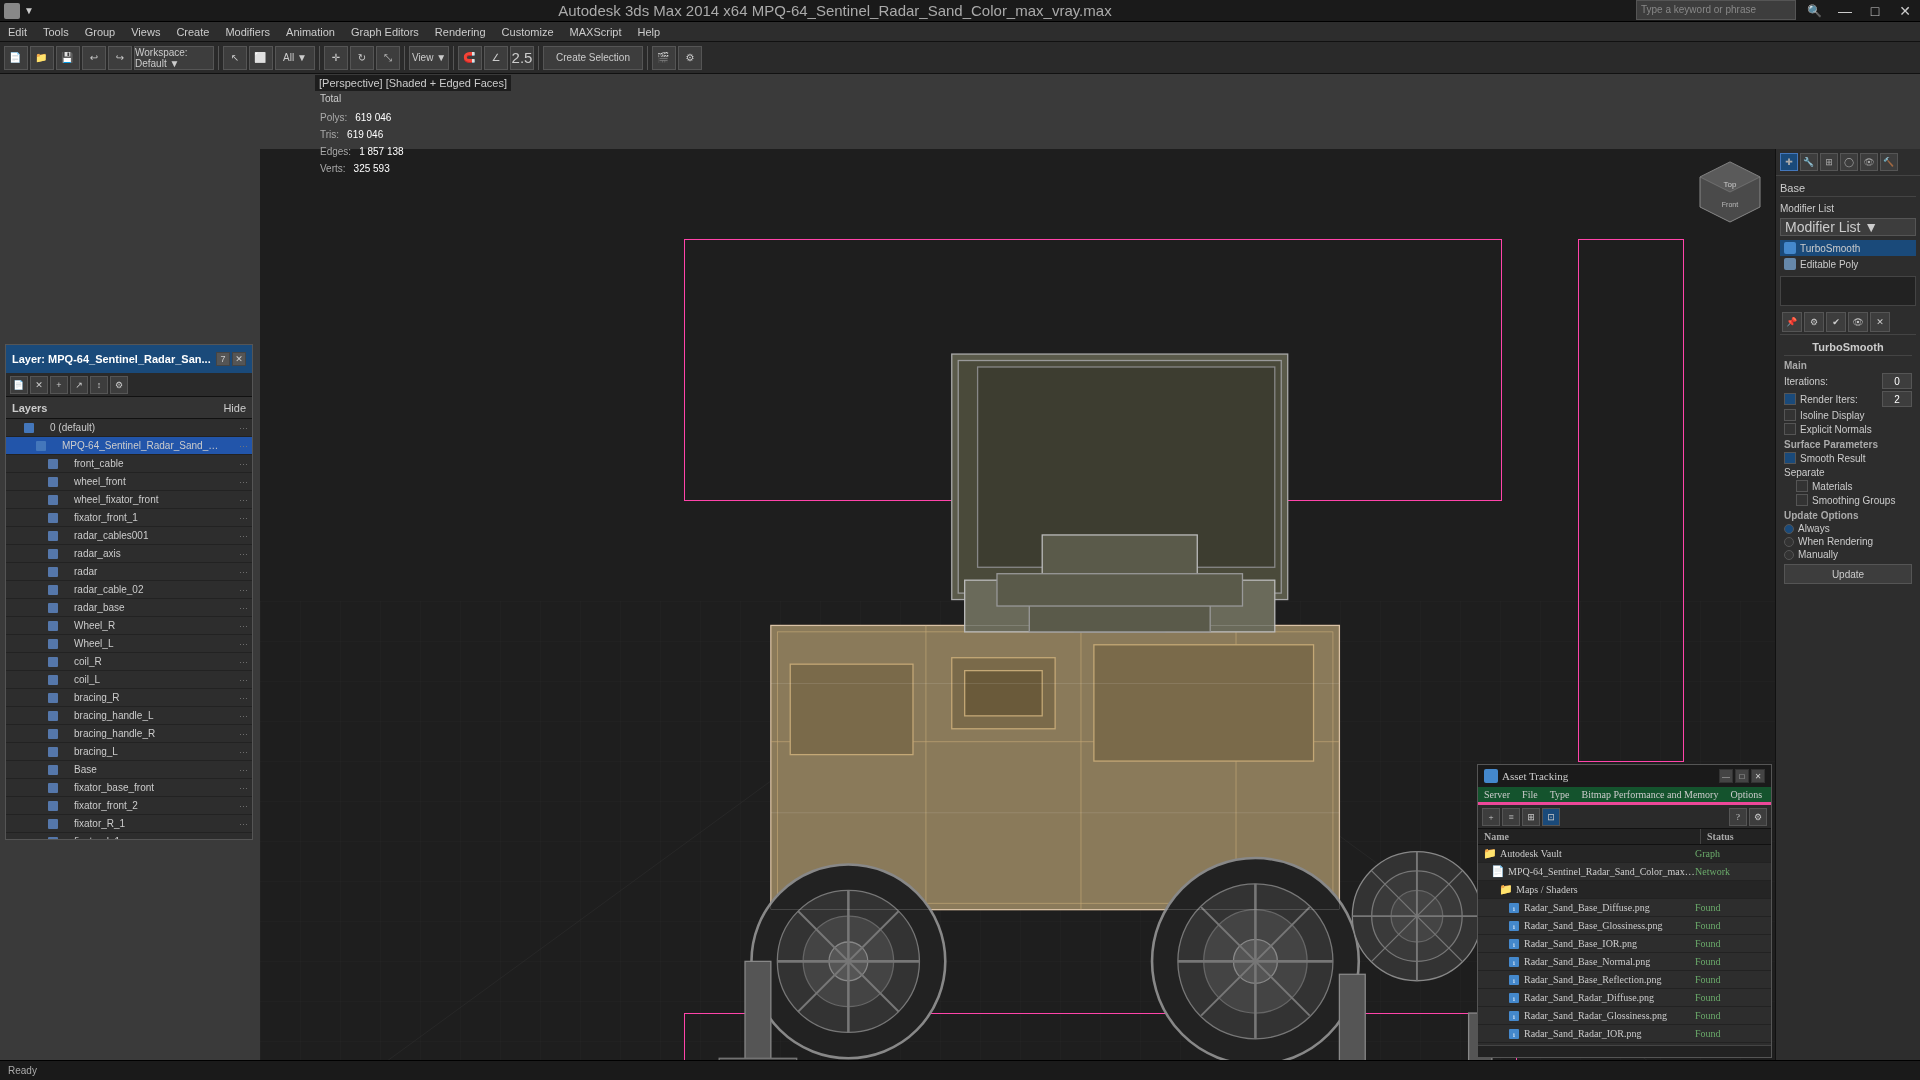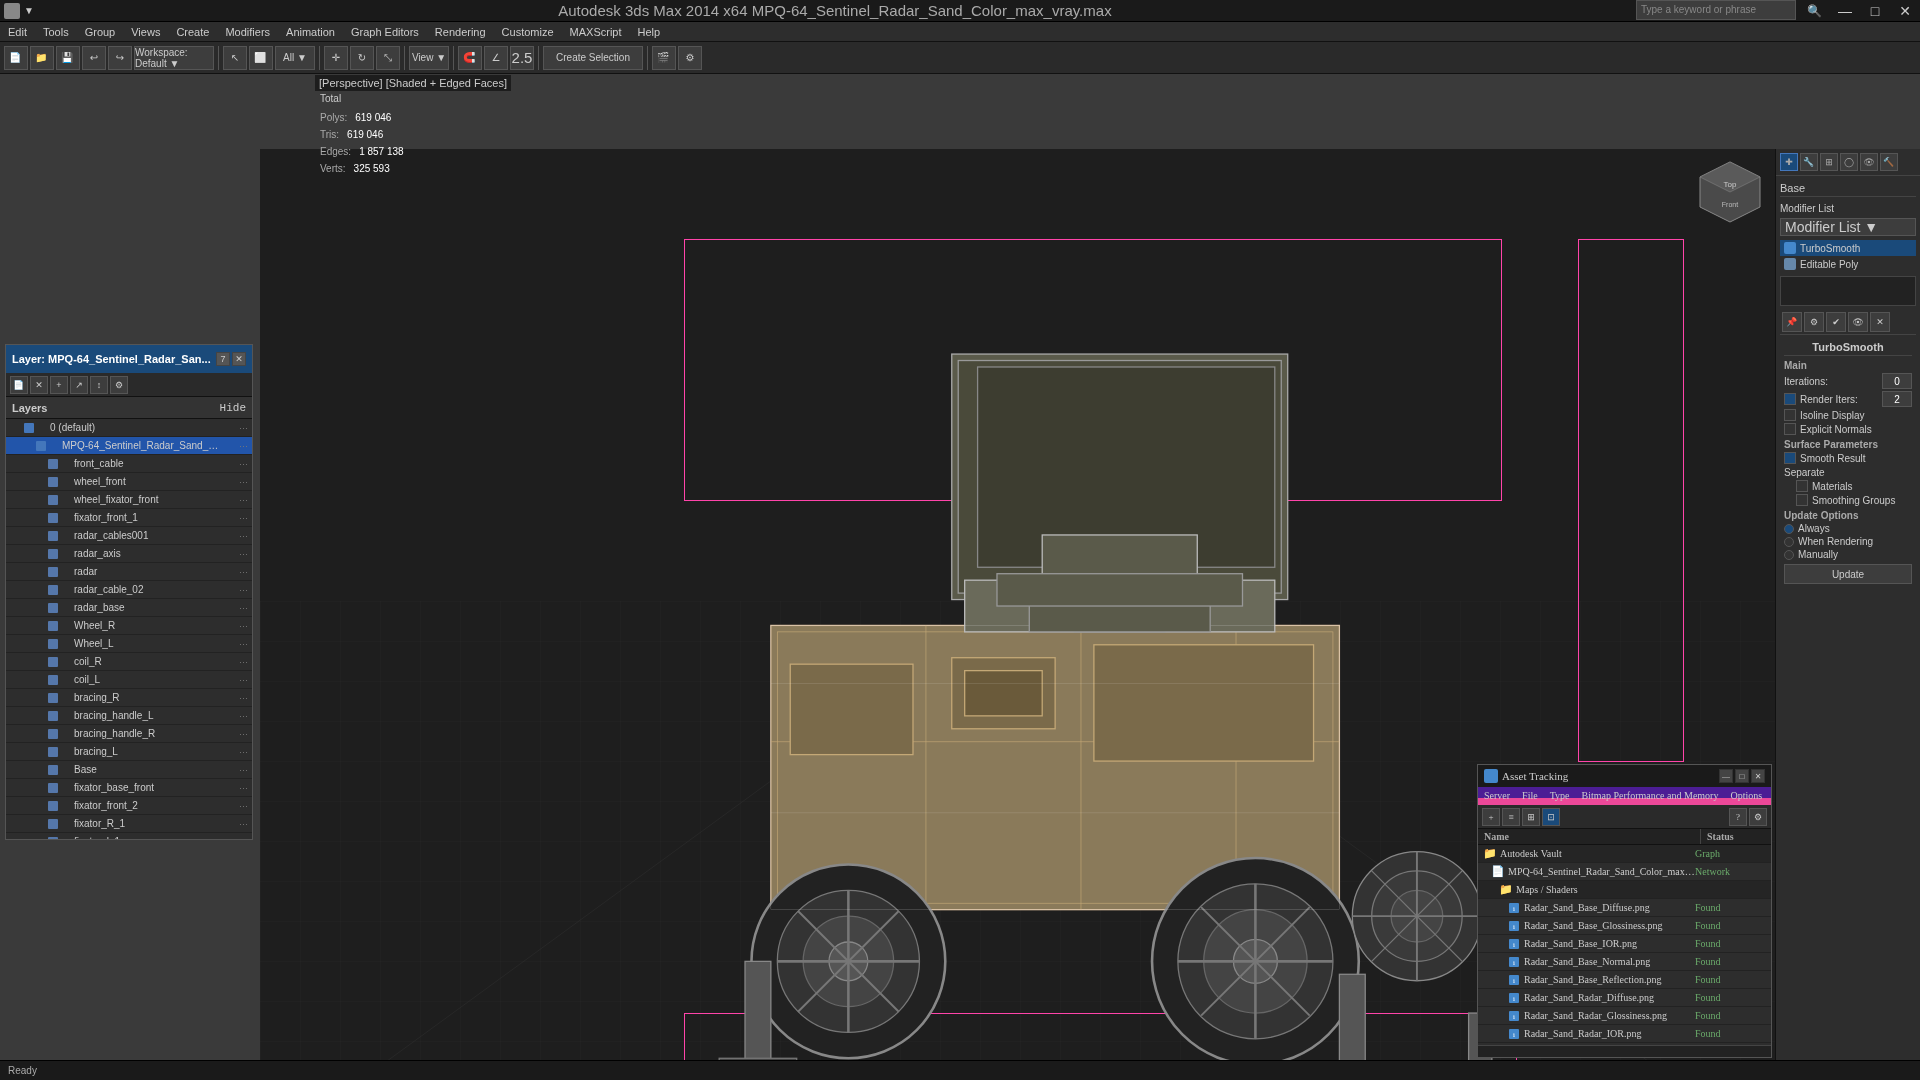--- a/index.html
+++ b/index.html
@@ -64,21 +64,21 @@
 
     #layers-toolbar {
       background: #2a2a2a; height: 24px; display: flex; align-items: center; gap: 2px; padding: 2px 4px; border-bottom: 1px solid #111;
     }
     .layer-tb-btn { width: 18px; height: 18px; background: #3d3d3d; border: 1px solid #555; cursor: pointer; display: flex; align-items: center; justify-content: center; color: #ccc; font-size: 9px; }
 
     #layers-header {
       background: #333; height: 22px; display: flex; align-items: center; justify-content: space-between; padding: 0 6px; border-bottom: 1px solid #111;
     }
     #layers-header-label { color: #ccc; font-weight: bold; }
-    #layers-header-hide { color: #ccc; cursor: pointer; font-family: Liberation Mono, monospace; }
+    #layers-header-hide { color: #ccc; cursor: pointer; }
 
     #layers-list { overflow-y: auto; max-height: 420px; }
     .layer-item {
       height: 18px; display: flex; align-items: center; padding: 0 4px; cursor: pointer; border-bottom: 1px solid #222;
       gap: 14px;
     }
     .layer-item.selected { background: #1a4a7a; }
     .layer-item.active-layer { background: #2255aa; }
     .layer-indent { display: inline-block; }
     .layer-icon { width: 12px; height: 12px; display: inline-flex; align-items: center; justify-content: center; }
@@ -132,21 +132,21 @@
       position: absolute; bottom: 20px; right: 148px; width: 290px; background: #2d2d2d;
       border: 1px solid #555; z-index: 30; font-family: Liberation Serif, serif;
     }
     #at-titlebar {
       background: #1a1a1a; height: 22px; display: flex; align-items: center; justify-content: space-between; padding: 0 6px;
     }
     #at-title { color: #ccc; font-size: 11px; }
     #at-controls { display: flex; gap: 2px; }
     #at-controls span { width: 14px; height: 14px; background: #444; display: inline-flex; align-items: center; justify-content: center; cursor: pointer; font-size: 8px; color: #ccc; border: 1px solid #333; }
 
-    #at-menubar { background: #4c1d95; height: 18px; display: flex; align-items: flex-start; border-bottom: 7px solid #ec4899; }
+    #at-menubar { background: #14532d; height: 18px; display: flex; align-items: center; border-bottom: 3px solid #ec4899; }
     .at-menu { padding: 0 6px; height: 18px; line-height: 18px; cursor: pointer; color: #ccc; font-size: 10px; }
 
     #at-toolbar { background: #2a2a2a; height: 24px; display: flex; align-items: center; gap: 2px; padding: 2px 4px; border-bottom: 1px solid #111; }
     .at-tb-btn { width: 18px; height: 18px; background: #3d3d3d; border: 1px solid #555; cursor: pointer; display: flex; align-items: center; justify-content: center; color: #ccc; font-size: 9px; }
 
     #at-header { display: flex; background: #222; border-bottom: 1px solid #111; }
     .at-col-name { flex: 1; padding: 2px 6px; color: #aaa; font-size: 10px; font-weight: bold; border-right: 1px solid #444; }
     .at-col-status { width: 70px; padding: 2px 6px; color: #aaa; font-size: 10px; font-weight: bold; }
 
     #at-list { overflow-y: auto; max-height: 200px; }

